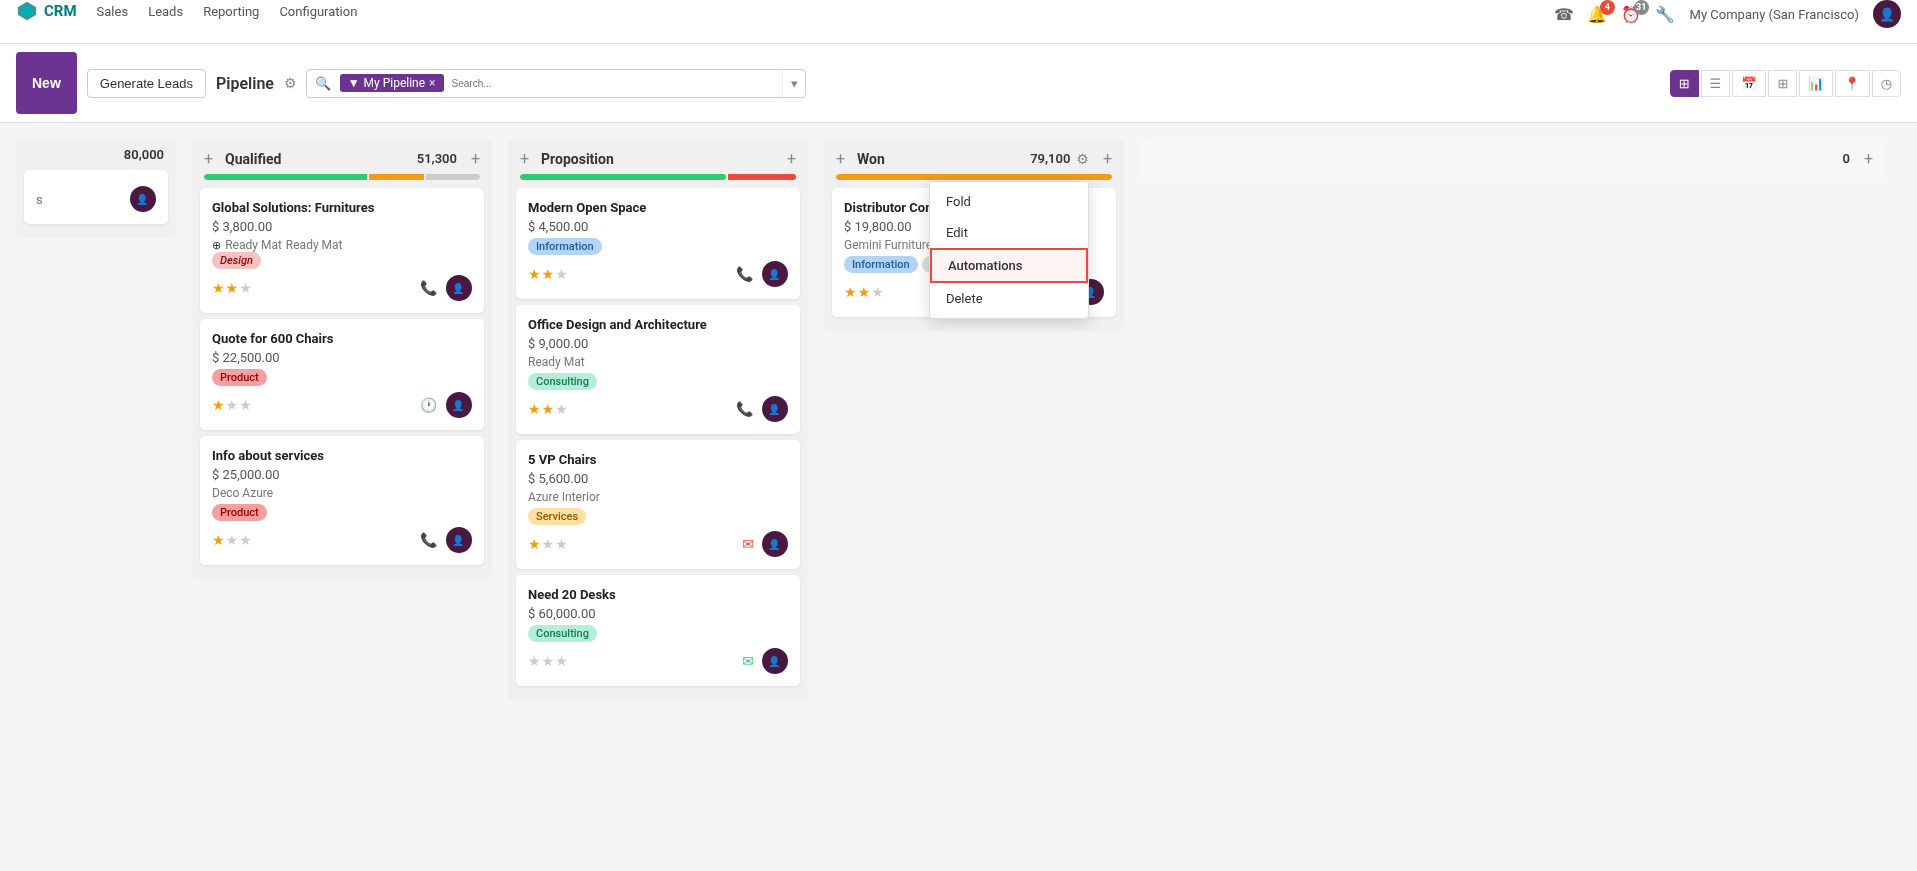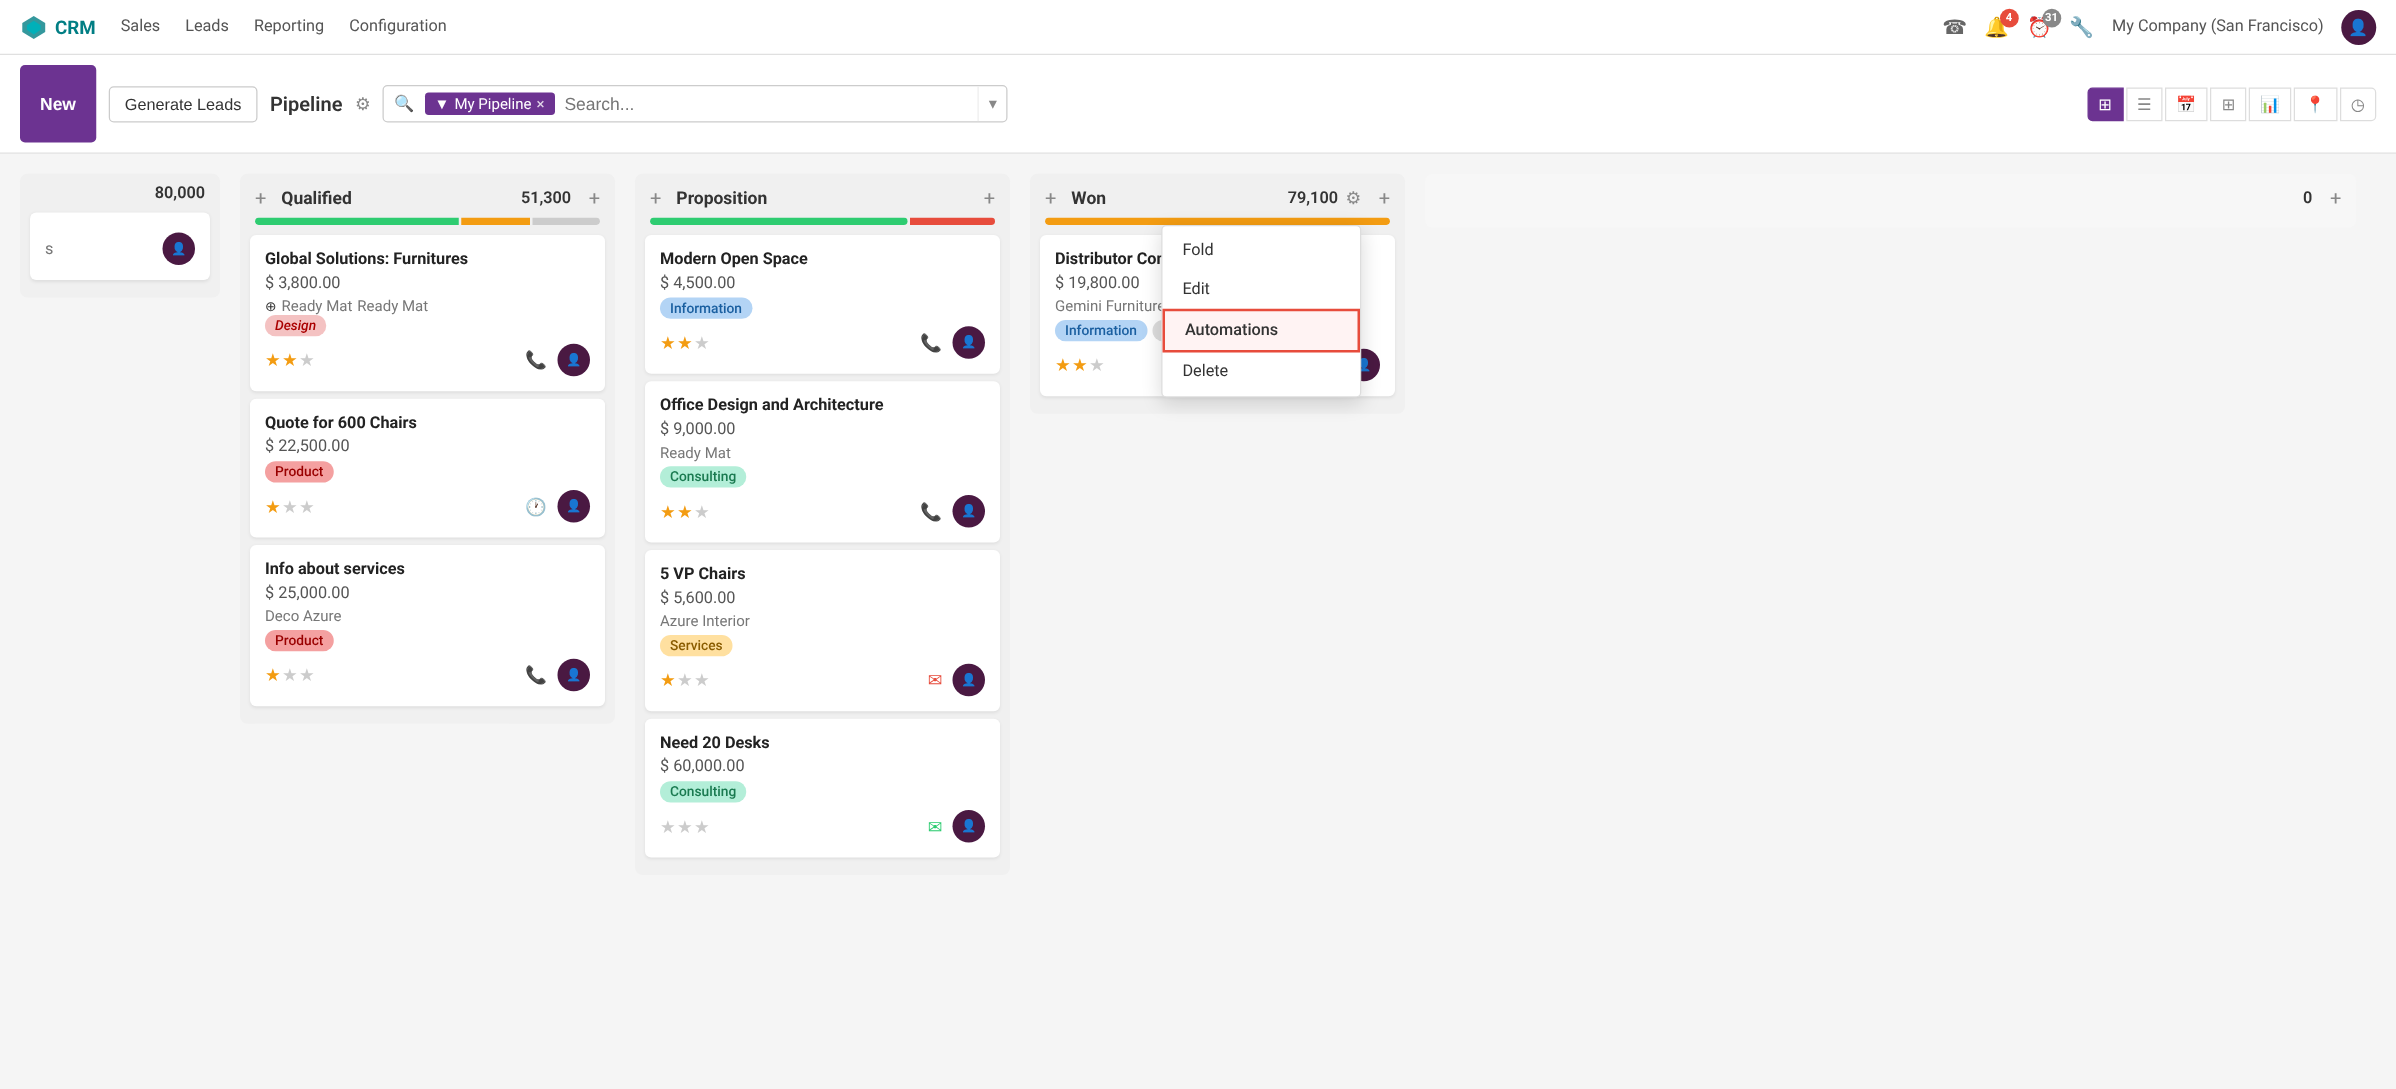--- a/index.html
+++ b/index.html
@@ -3,21 +3,21 @@
   <meta charset="utf-8">
   <style>
     * { box-sizing: border-box; margin: 0; padding: 0; }
     body { font-family: -apple-system, BlinkMacSystemFont, 'Segoe UI', Roboto, sans-serif; background: #f5f5f5; font-size: 13px; color: #333; }
 
     
     .top-nav {
       background: #fff;
       border-bottom: 1px solid #e0e0e0;
       display: flex;
-      align-items: center;
+      align-items: flex-start;
       padding: 0 16px;
       height: 44px;
       gap: 20px;
     }
     .nav-logo { display: flex; align-items: center; gap: 6px; font-weight: 700; color: #017e84; font-size: 15px; }
     .nav-logo svg { width: 22px; height: 22px; }
     .nav-links { display: flex; gap: 20px; }
     .nav-link { color: #555; font-size: 13px; cursor: pointer; padding: 4px 0; }
     .nav-right { margin-left: auto; display: flex; align-items: center; gap: 14px; }
     .nav-icon { position: relative; cursor: pointer; color: #666; font-size: 16px; }
@@ -71,21 +71,21 @@
       background: #6c3391;
       color: #fff;
       padding: 2px 8px;
       border-radius: 3px;
       font-size: 12px;
       display: flex;
       align-items: center;
       gap: 4px;
     }
     .filter-tag .close { cursor: pointer; opacity: 0.8; }
-    .search-input { border: none; outline: none; padding: 5px 8px; font-size: 14px; flex: 1; }
+    .search-input { border: none; outline: none; padding: 5px 8px; font-size: 10px; flex: 1; }
     .search-dropdown { padding: 6px 8px; color: #888; border-left: 1px solid #eee; cursor: pointer; }
     .view-icons { margin-left: auto; display: flex; gap: 2px; }
     .view-icon-btn {
       padding: 5px 8px;
       border: 1px solid #ddd;
       background: #fff;
       cursor: pointer;
       color: #888;
       font-size: 13px;
     }

